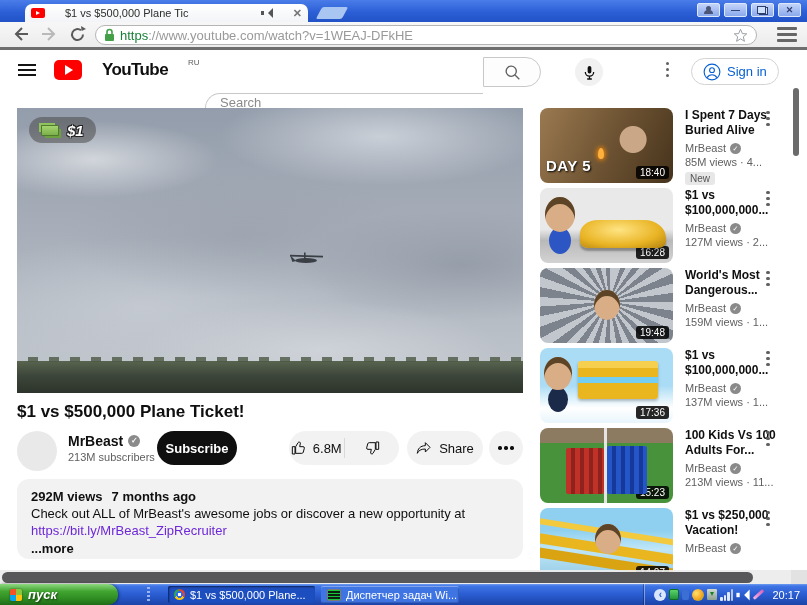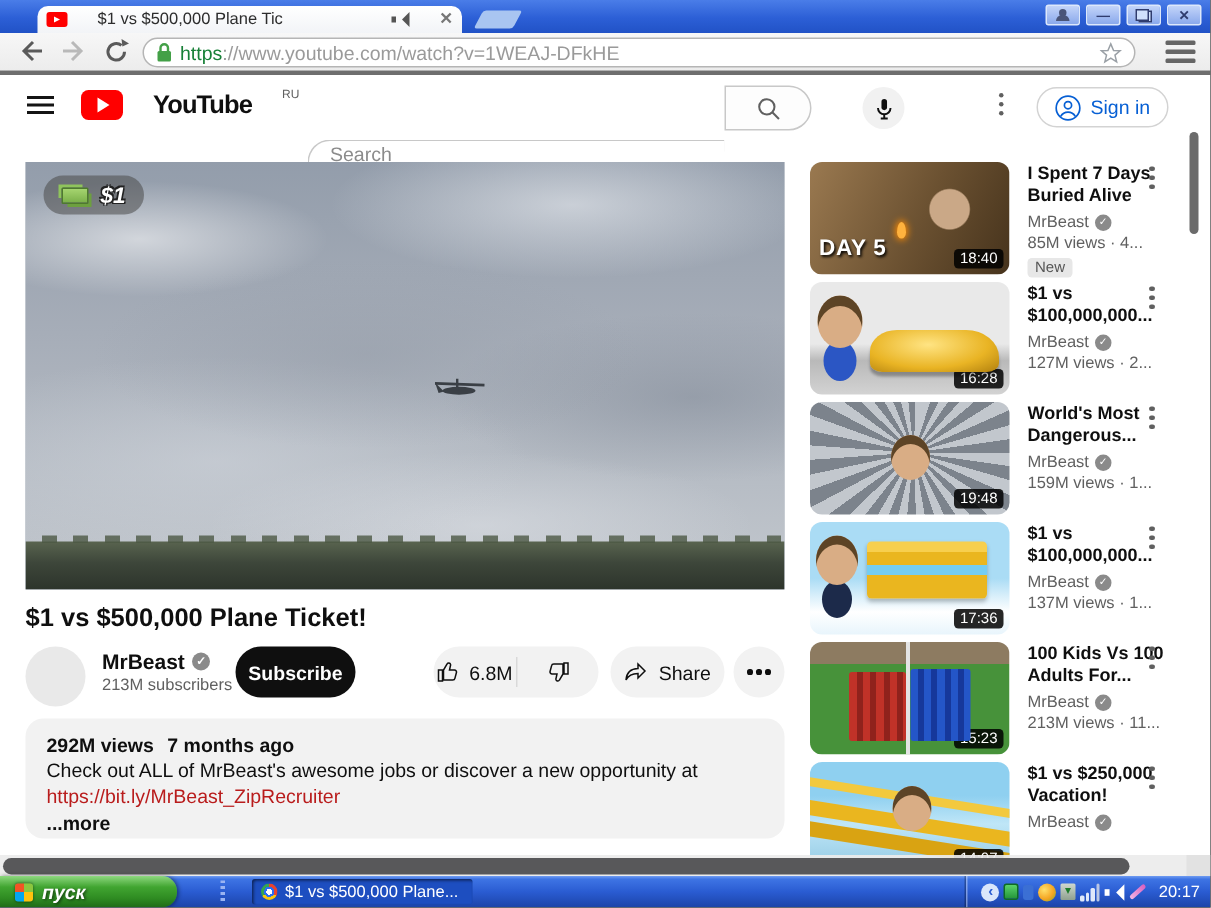--- a/index.html
+++ b/index.html
@@ -101,21 +101,21 @@
   .likeseg{flex:1;display:flex;align-items:flex-end;justify-content:center;gap:6px;font-size:13px;font-weight:500;color:#0f0f0f;}
   .likediv{width:1px;height:20px;background:#d9d9d9;}
   .sharebtn{position:absolute;left:407px;top:381px;width:76px;height:34px;background:#f2f2f2;
     font-size:13px;font-weight:500;color:#0f0f0f;}
   .morebtn{position:absolute;left:489px;top:381px;width:34px;height:34px;border-radius:50%;background:#f2f2f2;
     display:flex;align-items:center;justify-content:center;}
   .doth{width:3.4px;height:3.4px;border-radius:50%;background:#0f0f0f;box-shadow:6px 0 0 #0f0f0f,12px 0 0 #0f0f0f;margin-right:12px;}
   .desc{position:absolute;left:17px;top:429px;width:506px;height:80px;background:#f2f2f2;border-radius:12px;
     box-sizing:border-box;padding:9px 14px;font-size:13px;color:#0f0f0f;line-height:17px;}
   .descmeta{font-weight:600;display:flex;gap:9px;}
-  .desclink{color:#b91c1c;}
+  .desclink{color:#6d28d9;}
   .descmore{font-weight:600;margin-top:1px;}
   
   .sv{position:absolute;left:540px;width:238px;height:78px;}
   .thumb{position:absolute;left:0;top:0;width:133px;height:75px;border-radius:8px;overflow:hidden;}
   .dur{position:absolute;right:4px;bottom:4px;background:rgba(0,0,0,.85);color:#fff;font-size:10px;
     padding:1px 4px;border-radius:3px;font-weight:500;}
   .tt{position:absolute;left:6px;top:4px;color:#fff;font-weight:bold;font-size:15px;letter-spacing:.5px;
     text-shadow:1px 1px 2px #000;margin-top:45px;}
   .svtext{position:absolute;left:145px;top:0;width:82px;}
   .svtitle{font-size:12px;font-weight:bold;color:#0f0f0f;line-height:15px;max-height:30px;overflow:hidden;width:100px;}
@@ -475,20 +475,24 @@
   <div class="taskbar">
     <div class="startbtn">
       <span class="flag"></span>
       <span class="startlabel">пуск</span>
     </div>
     <span class="tdiv"></span>
     <div class="task task-active">
       <span class="chromeic"></span>
       <span>$1 vs $500,000 Plane...</span>
     </div>
+    <div class="task task-idle">
+      <span class="tmgric"></span>
+      <span>Диспетчер задач Wi...</span>
+    </div>
     <div class="tray">
       <span class="tico ti-chev">‹</span>
       <span class="tico ti-green"></span>
       <span class="tico ti-blue"></span>
       <span class="tico ti-orb"></span>
       <span class="tico ti-dl"></span>
       <span class="tico ti-bars">
           <b></b>
           <b></b>
           <b></b>

